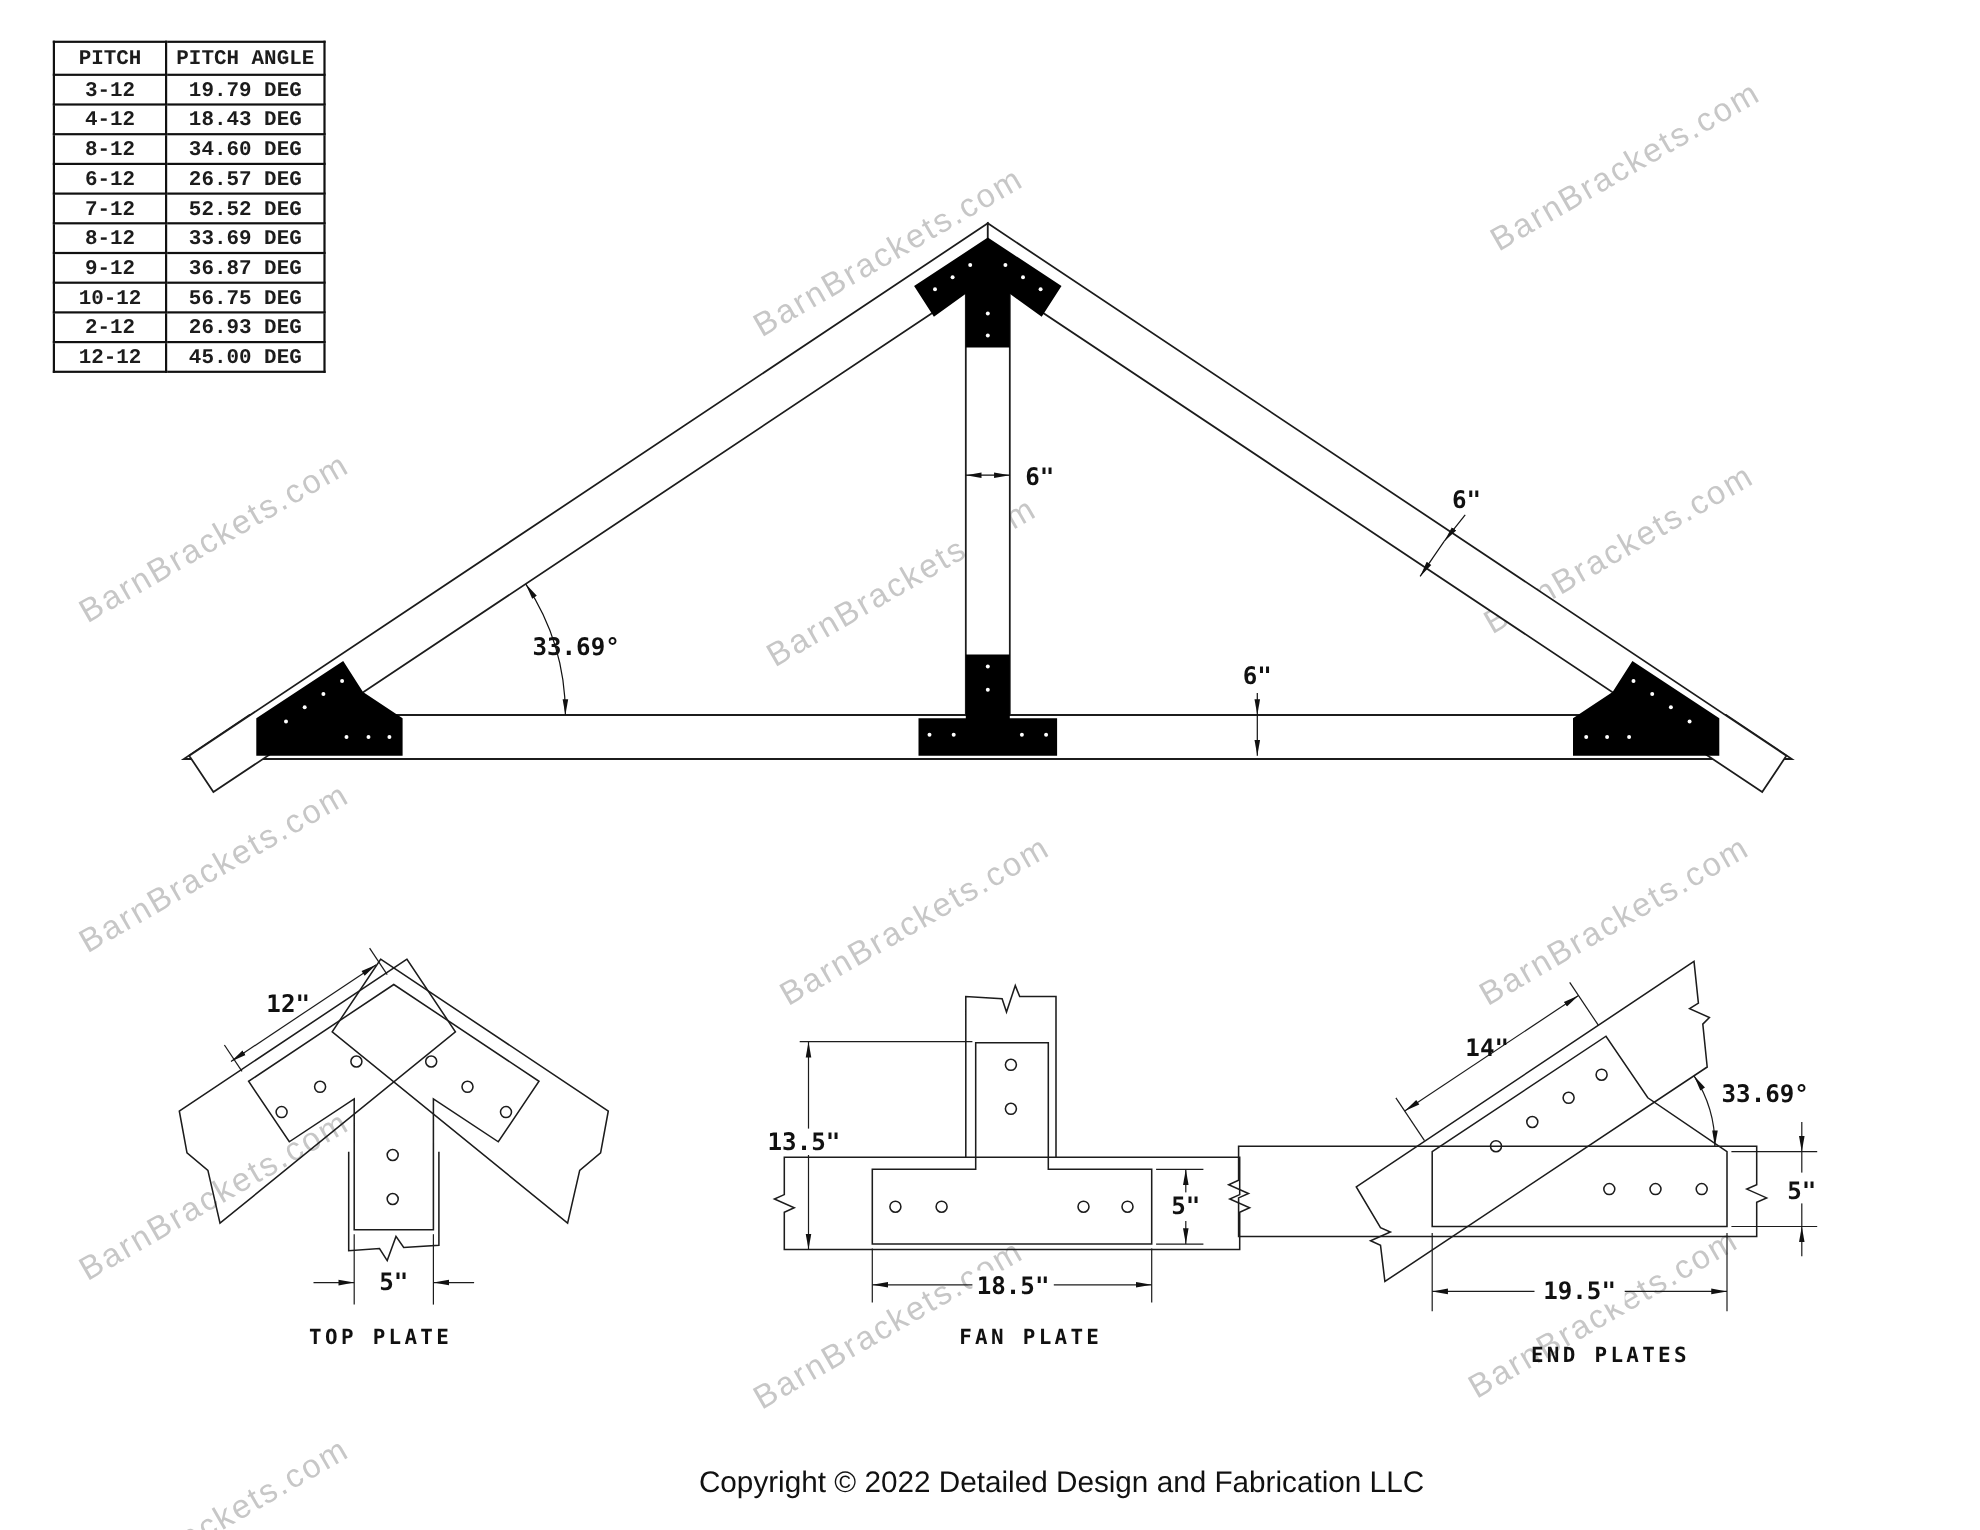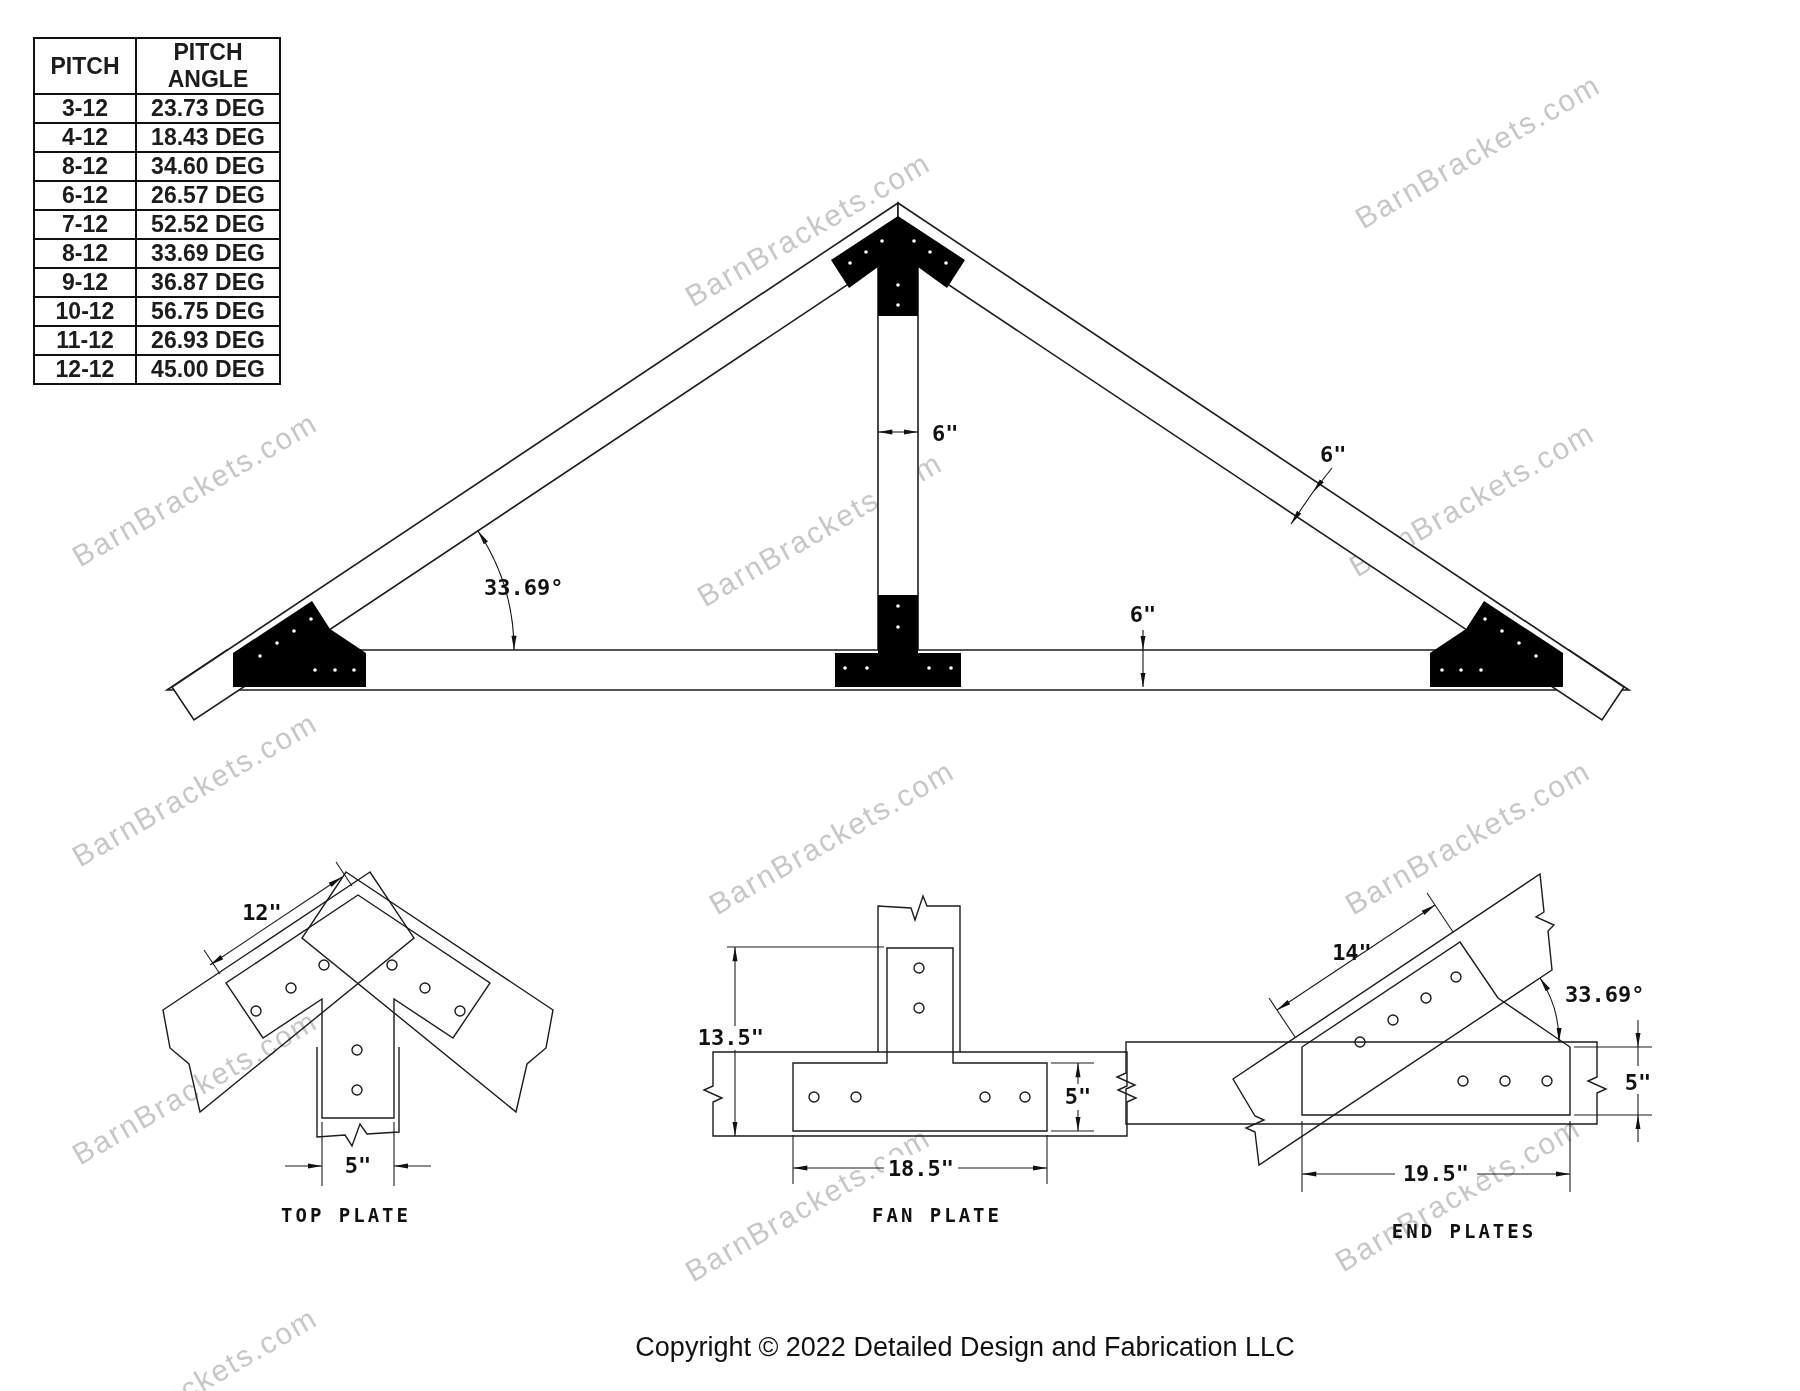--- a/index.html
+++ b/index.html
@@ -5,22 +5,22 @@
   html,body{margin:0;padding:0;background:#ffffff;}
   body{width:1800px;height:1391px;position:relative;overflow:hidden;
        font-family:"DejaVu Sans Mono", monospace;color:#1c1c1c;}
 
   
   .wm{position:absolute;white-space:nowrap;color:#c7c7c7;
       font-family:"Liberation Sans", sans-serif;font-size:30px;letter-spacing:2px;
       transform:rotate(-30deg);transform-origin:left center;user-select:none;}
 
   
-  .pitch-table{position:absolute;left:33px;top:37px;border-collapse:collapse;
-      font-family:Liberation Sans, sans-serif;font-weight:bold;font-size:23px;}
+  .pitch-table{position:absolute;left:48px;top:37px;border-collapse:collapse;
+      font-family:Liberation Mono, monospace;font-weight:bold;font-size:19px;}
   .pitch-table th,.pitch-table td{border:2px solid #111;text-align:center;padding:0;}
   .pitch-table th{height:28px;width:100px;}
   .pitch-table th:last-child{width:142px;}
   .pitch-table td{height:25px;}
 
   svg{position:absolute;left:0;top:0;}
   svg text{font-family:"DejaVu Sans Mono", monospace;font-weight:bold;fill:#111;}
   .dim-text{font-size:22px;}
   .detail-label{font-size:19px;letter-spacing:3px;}
 
@@ -49,21 +49,21 @@
 <table class="pitch-table">
   <thead>
       <tr>
         <th>PITCH</th>
         <th>PITCH ANGLE</th>
       </tr>
     </thead>
   <tbody>
       <tr>
         <td>3-12</td>
-        <td>23.73 DEG</td>
+        <td>19.79 DEG</td>
       </tr>
       <tr>
         <td>4-12</td>
         <td>18.43 DEG</td>
       </tr>
       <tr>
         <td>8-12</td>
         <td>34.60 DEG</td>
       </tr>
       <tr>
@@ -80,21 +80,21 @@
       </tr>
       <tr>
         <td>9-12</td>
         <td>36.87 DEG</td>
       </tr>
       <tr>
         <td>10-12</td>
         <td>56.75 DEG</td>
       </tr>
       <tr>
-        <td>11-12</td>
+        <td>2-12</td>
         <td>26.93 DEG</td>
       </tr>
       <tr>
         <td>12-12</td>
         <td>45.00 DEG</td>
       </tr>
     </tbody>
 </table>
 
 <svg width="1800" height="1391" viewBox="0 0 1800 1391">

